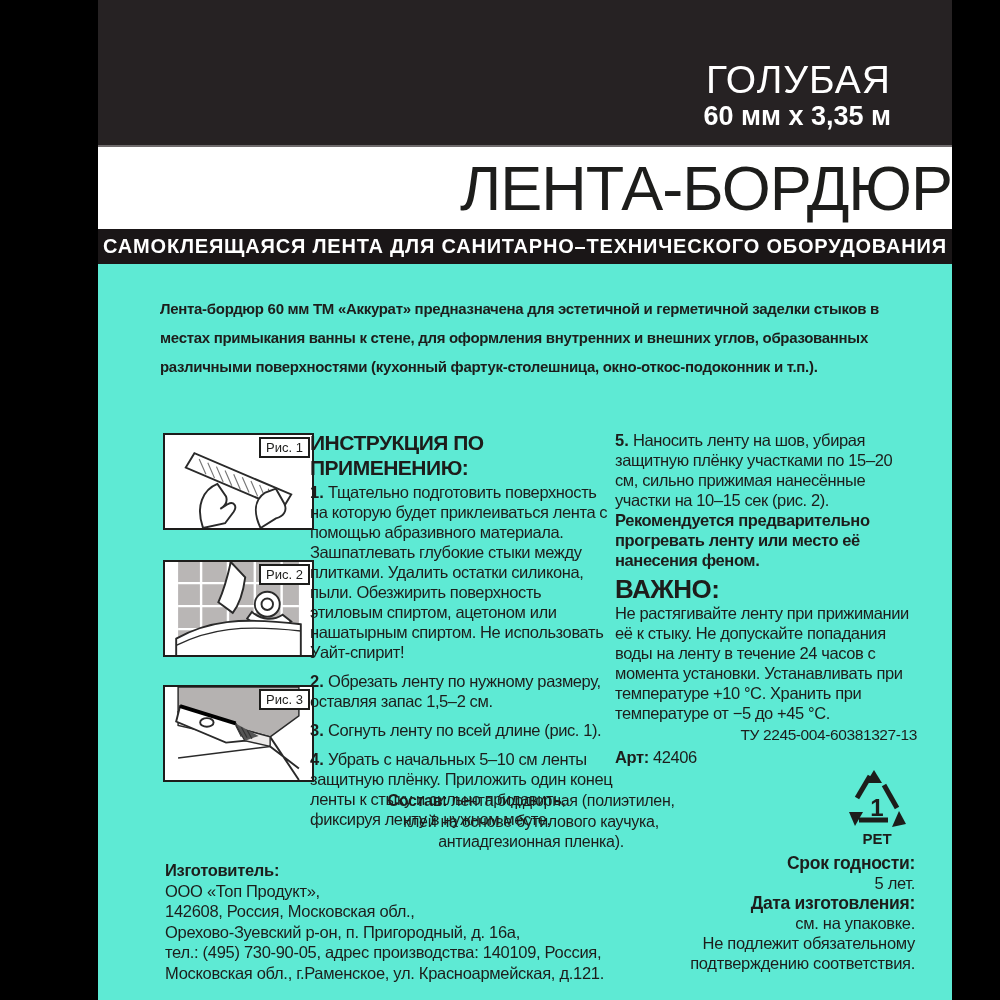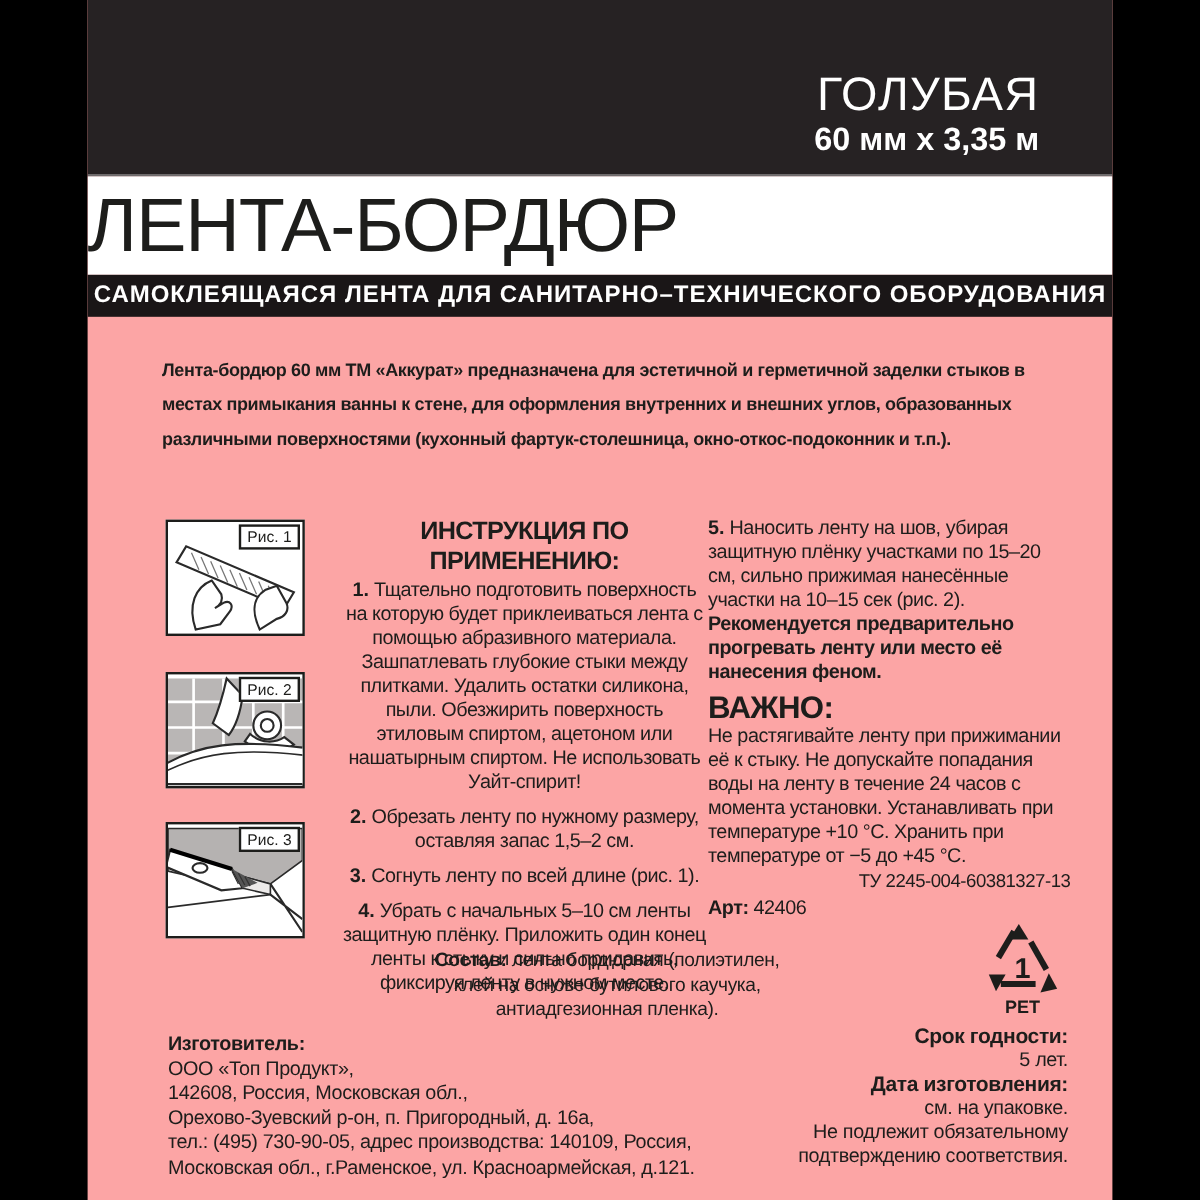--- a/index.html
+++ b/index.html
@@ -1,39 +1,39 @@
 <!DOCTYPE html>
 <html><head>
 <meta charset="utf-8">
 <style>
   * { margin:0; padding:0; box-sizing:border-box; }
   html,body { width:1000px; height:1000px; }
   body { background:#000; font-family:"Liberation Sans","DejaVu Sans",sans-serif; color:#1d1d1b; }
 
-  .label { position:relative; margin-left:73px; width:854px; height:1000px; background:#fca5a5; overflow:hidden; }
+  .label { position:relative; margin-left:98px; width:854px; height:1000px; background:#5eead4; overflow:hidden; }
 
   .header { height:147px; background:#262223; border-bottom:2px solid #6f6b6c; text-align:right; padding:60px 61px 0 0; color:#fff; }
   .header .color-name { font-size:39px; font-weight:400; letter-spacing:1px; line-height:40px; }
   .header .size { font-size:27px; font-weight:700; line-height:32px; }
 
-  .title-band { height:82px; display:flex; align-items:center; justify-content:flex-start; background:#fff; }
+  .title-band { height:82px; display:flex; align-items:center; justify-content:flex-end; background:#fff; }
   .title-band .title { font-size:63px; font-weight:400; letter-spacing:-1px; color:#1d1d1b; }
 
   .subtitle-band { height:35px; background:#1a1617; display:flex; align-items:center; justify-content:center; }
   .subtitle-band .subtitle { color:#fff; font-size:20px; font-weight:700; letter-spacing:0.8px; }
 
   .intro { position:absolute; left:62px; top:294px; width:750px; font-size:15px; font-weight:700; line-height:29px; letter-spacing:-0.3px; }
 
-  .fig { position:absolute; left:65px; width:116px; height:97px; border:2px solid #1d1d1b; background:#fff; }
+  .fig { position:absolute; left:65px; width:151px; height:97px; border:2px solid #1d1d1b; background:#fff; }
   .fig svg { display:block; width:100%; height:100%; }
   .fig .fig-label { position:absolute; top:2px; right:2px; background:#fff; border:2px solid #1d1d1b; font-size:13px; font-weight:400; padding:0 5px; line-height:17px; }
   #fig1 { top:433px; } #fig2 { top:560px; } #fig3 { top:685px; }
 
   .col { position:absolute; top:430px; font-size:16.5px; line-height:20px; letter-spacing:-0.4px; }
-  #col1 { left:212px; width:304px;text-align:center; }
+  #col1 { left:212px; width:304px; }
   #col2 { left:517px; width:302px; }
   .col .heading { font-size:21px; font-weight:700; letter-spacing:-0.5px; line-height:25px; margin-bottom:2px; }
   .col p { margin-bottom:9px; }
   .col b.num { letter-spacing:0; }
   .bold-note { font-weight:700; }
   .vazhno-heading { font-size:26px; font-weight:700; margin:2px 0 4px 0; letter-spacing:-0.5px; }
   .tu-line { font-size:15.5px; margin-top:2px; margin-bottom:2px;text-align:right; }
   .art-line { font-size:16.5px; }
 
   .composition { position:absolute; left:238px; top:791px; width:390px; text-align:center; font-size:16px; line-height:20.5px; letter-spacing:-0.3px; }

